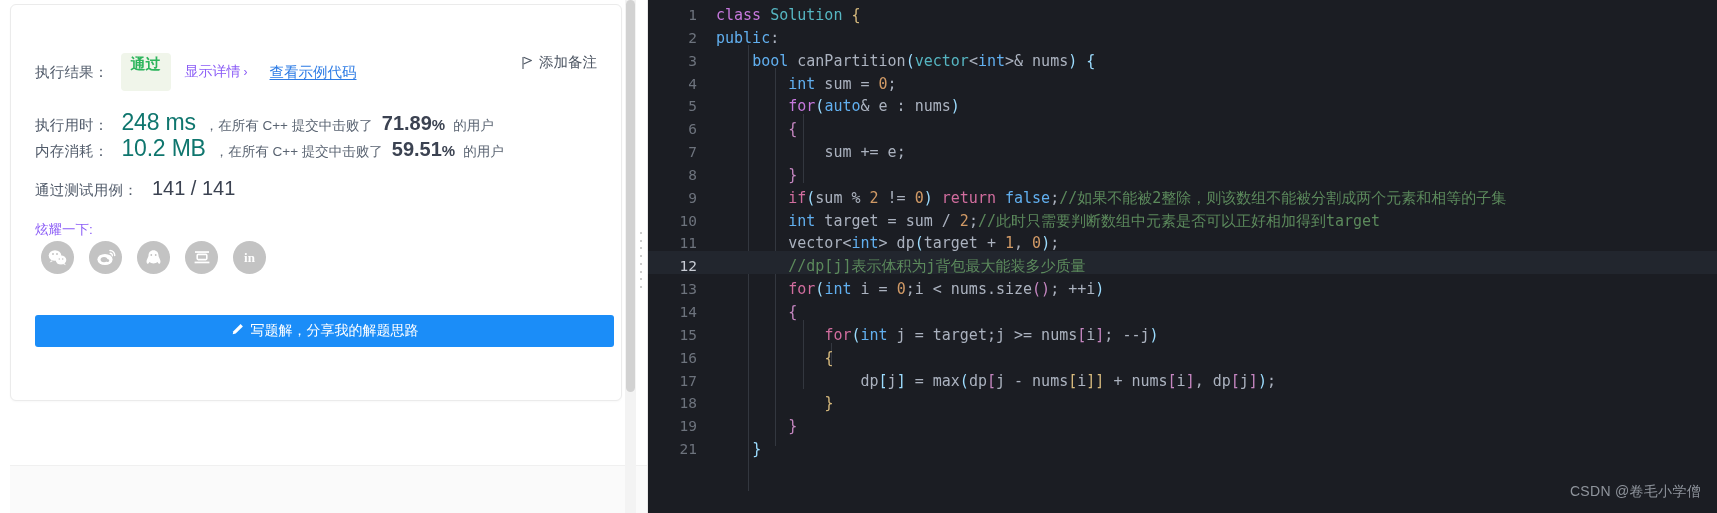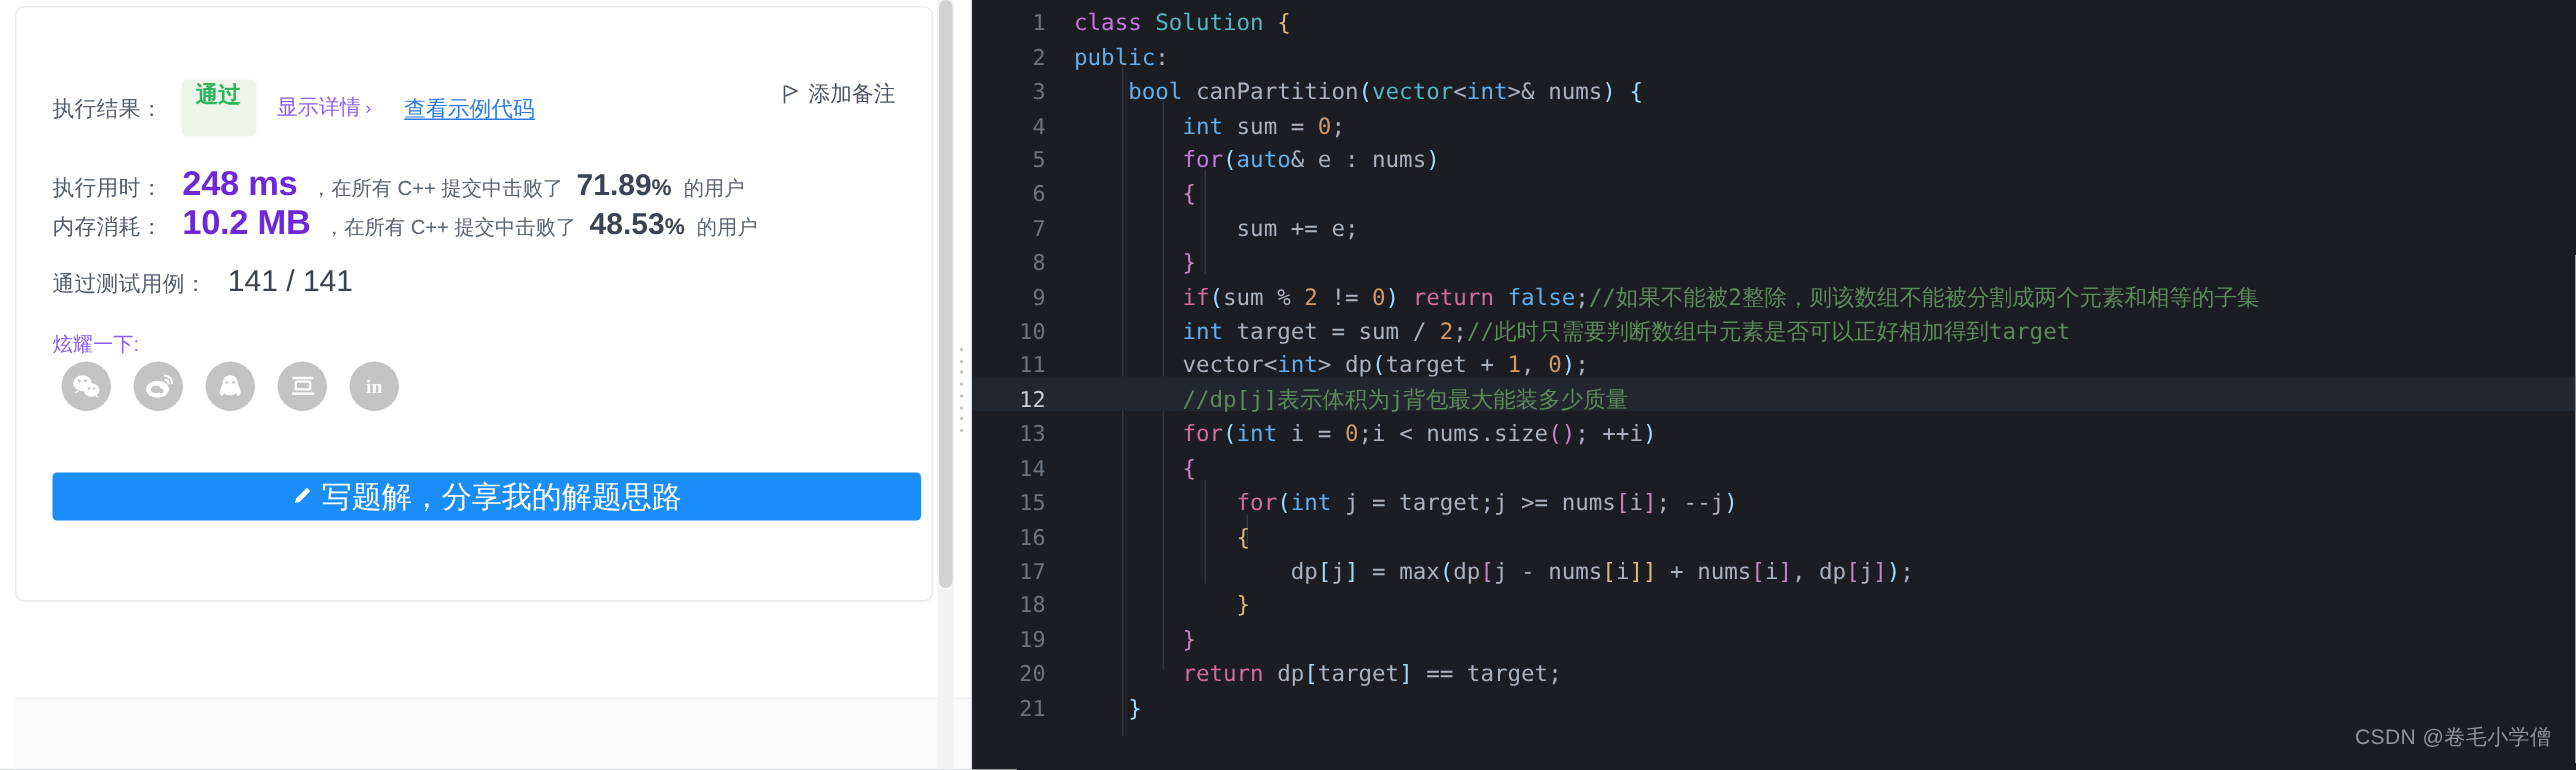--- a/index.html
+++ b/index.html
@@ -70,21 +70,21 @@
 
   .stat-line {
     position: absolute; left: 24px;
     display: flex; align-items: baseline;
     white-space: nowrap;
   }
   .stat-line.t1 { top: 104px; }
   .stat-line.t2 { top: 130px; }
   .stat-line.t3 { top: 172px; }
   .big-val {
-    font-size: 23px; font-weight: 700; color: #6d28d9;
+    font-size: 23px; font-weight: 400; color: #0f766e;
     margin-left: 13px; letter-spacing: -.2px;
   }
   .mid {
     font-size: 13.5px; color: #5a6472; margin-left: 9px;
   }
   .pct {
     font-size: 20px; font-weight: 700; color: #3b4251;
     margin-left: 9px;
   }
   .pct .psign { font-size: 15px; font-weight: 600; }
@@ -109,21 +109,21 @@
   }
   .soc svg { display:block; }
   .soc .txt { font-size: 13px; font-weight: 700; color:#fff; font-family:"Liberation Serif", serif;}
 
   .write-btn {
     position: absolute; left: 24px; top: 310px;
     width: 579px; height: 32px;
     background: #1b8df8;
     border-radius: 3px;
     color: #ffffff;
-    font-size: 20px;
+    font-size: 14px;
     display: flex; align-items: center; justify-content: center; gap: 7px;
   }
   .pencil { display: inline-block; transform: rotate(0deg); }
 
   
   .table-head {
     position: absolute; left: 10px; top: 409px;
     width: 638px; height: 56px;
     background: #ffffff;
     border-top: 1px solid #f0f0f0;
@@ -253,21 +253,21 @@
         <span class="big-val">248 ms</span>
         <span class="mid">，在所有 C++ 提交中击败了</span>
         <span class="pct"><span>71.89</span><span class="psign">%</span></span>
         <span class="tail">的用户</span>
       </div>
 
       <div class="stat-line t2">
         <span class="lbl">内存消耗：</span>
         <span class="big-val">10.2 MB</span>
         <span class="mid">，在所有 C++ 提交中击败了</span>
-        <span class="pct"><span>48.53</span><span class="psign">%</span></span>
+        <span class="pct"><span>59.51</span><span class="psign">%</span></span>
         <span class="tail">的用户</span>
       </div>
 
       <div class="stat-line t3">
         <span class="lbl">通过测试用例：</span>
         <span class="cases-val">141 / 141</span>
       </div>
 
       <div class="show-off">炫耀一下:</div>
 
@@ -363,19 +363,18 @@
         <div class="cl"><span class="ln">10</span><span class="code-txt"><span class="op">        </span><span class="kb">int</span><span class="id"> target </span><span class="op">=</span><span class="id"> sum </span><span class="op">/</span><span class="op"> </span><span class="num">2</span><span class="op">;</span><span class="cm">//此时只需要判断数组中元素是否可以正好相加得到target</span></span></div>
         <div class="cl"><span class="ln">11</span><span class="code-txt"><span class="op">        </span><span class="id">vector</span><span class="op">&lt;</span><span class="kb">int</span><span class="op">&gt;</span><span class="id"> dp</span><span class="br2">(</span><span class="id">target </span><span class="op">+</span><span class="op"> </span><span class="num">1</span><span class="op">, </span><span class="num">0</span><span class="br2">)</span><span class="op">;</span></span></div>
         <div class="cl active"><span class="ln">12</span><span class="code-txt"><span class="op">        </span><span class="cm">//dp[j]表示体积为j背包最大能装多少质量</span></span></div>
         <div class="cl"><span class="ln">13</span><span class="code-txt"><span class="op">        </span><span class="pink">for</span><span class="br2">(</span><span class="kb">int</span><span class="id"> i </span><span class="op">=</span><span class="op"> </span><span class="num">0</span><span class="id">;i </span><span class="op">&lt;</span><span class="id"> nums</span><span class="op">.</span><span class="id">size</span><span class="br3">()</span><span class="op">; </span><span class="op">++</span><span class="id">i</span><span class="br2">)</span></span></div>
         <div class="cl"><span class="ln">14</span><span class="code-txt"><span class="op">        </span><span class="br3">{</span></span></div>
         <div class="cl"><span class="ln">15</span><span class="code-txt"><span class="op">            </span><span class="pink">for</span><span class="br2">(</span><span class="kb">int</span><span class="id"> j </span><span class="op">=</span><span class="id"> target;j </span><span class="op">&gt;=</span><span class="id"> nums</span><span class="br3">[</span><span class="id">i</span><span class="br3">]</span><span class="op">; </span><span class="op">--</span><span class="id">j</span><span class="br2">)</span></span></div>
         <div class="cl"><span class="ln">16</span><span class="code-txt"><span class="op">            </span><span class="br1">{</span></span></div>
         <div class="cl"><span class="ln">17</span><span class="code-txt"><span class="op">                </span><span class="id">dp</span><span class="br2">[</span><span class="id">j</span><span class="br2">]</span><span class="op"> </span><span class="op">=</span><span class="op"> </span><span class="id">max</span><span class="br2">(</span><span class="id">dp</span><span class="br3">[</span><span class="id">j </span><span class="op">-</span><span class="id"> nums</span><span class="br1">[</span><span class="id">i</span><span class="br1">]]</span><span class="op"> </span><span class="op">+</span><span class="id"> nums</span><span class="br3">[</span><span class="id">i</span><span class="br3">]</span><span class="op">, </span><span class="id">dp</span><span class="br3">[</span><span class="id">j</span><span class="br3">]</span><span class="br2">)</span><span class="op">;</span></span></div>
         <div class="cl"><span class="ln">18</span><span class="code-txt"><span class="op">            </span><span class="br1">}</span></span></div>
         <div class="cl"><span class="ln">19</span><span class="code-txt"><span class="op">        </span><span class="br3">}</span></span></div>
-        <div class="cl"><span class="ln">20</span><span class="code-txt"><span class="op">        </span><span class="pink">return</span><span class="id"> dp</span><span class="br2">[</span><span class="id">target</span><span class="br2">]</span><span class="op"> </span><span class="op">==</span><span class="id"> target</span><span class="op">;</span></span></div>
         <div class="cl"><span class="ln">21</span><span class="code-txt"><span class="op">    </span><span class="br2">}</span></span></div>
       </div>
     <div class="watermark">CSDN @卷毛小学僧</div>
   </div>
 
 </div>
 
 </body></html>

